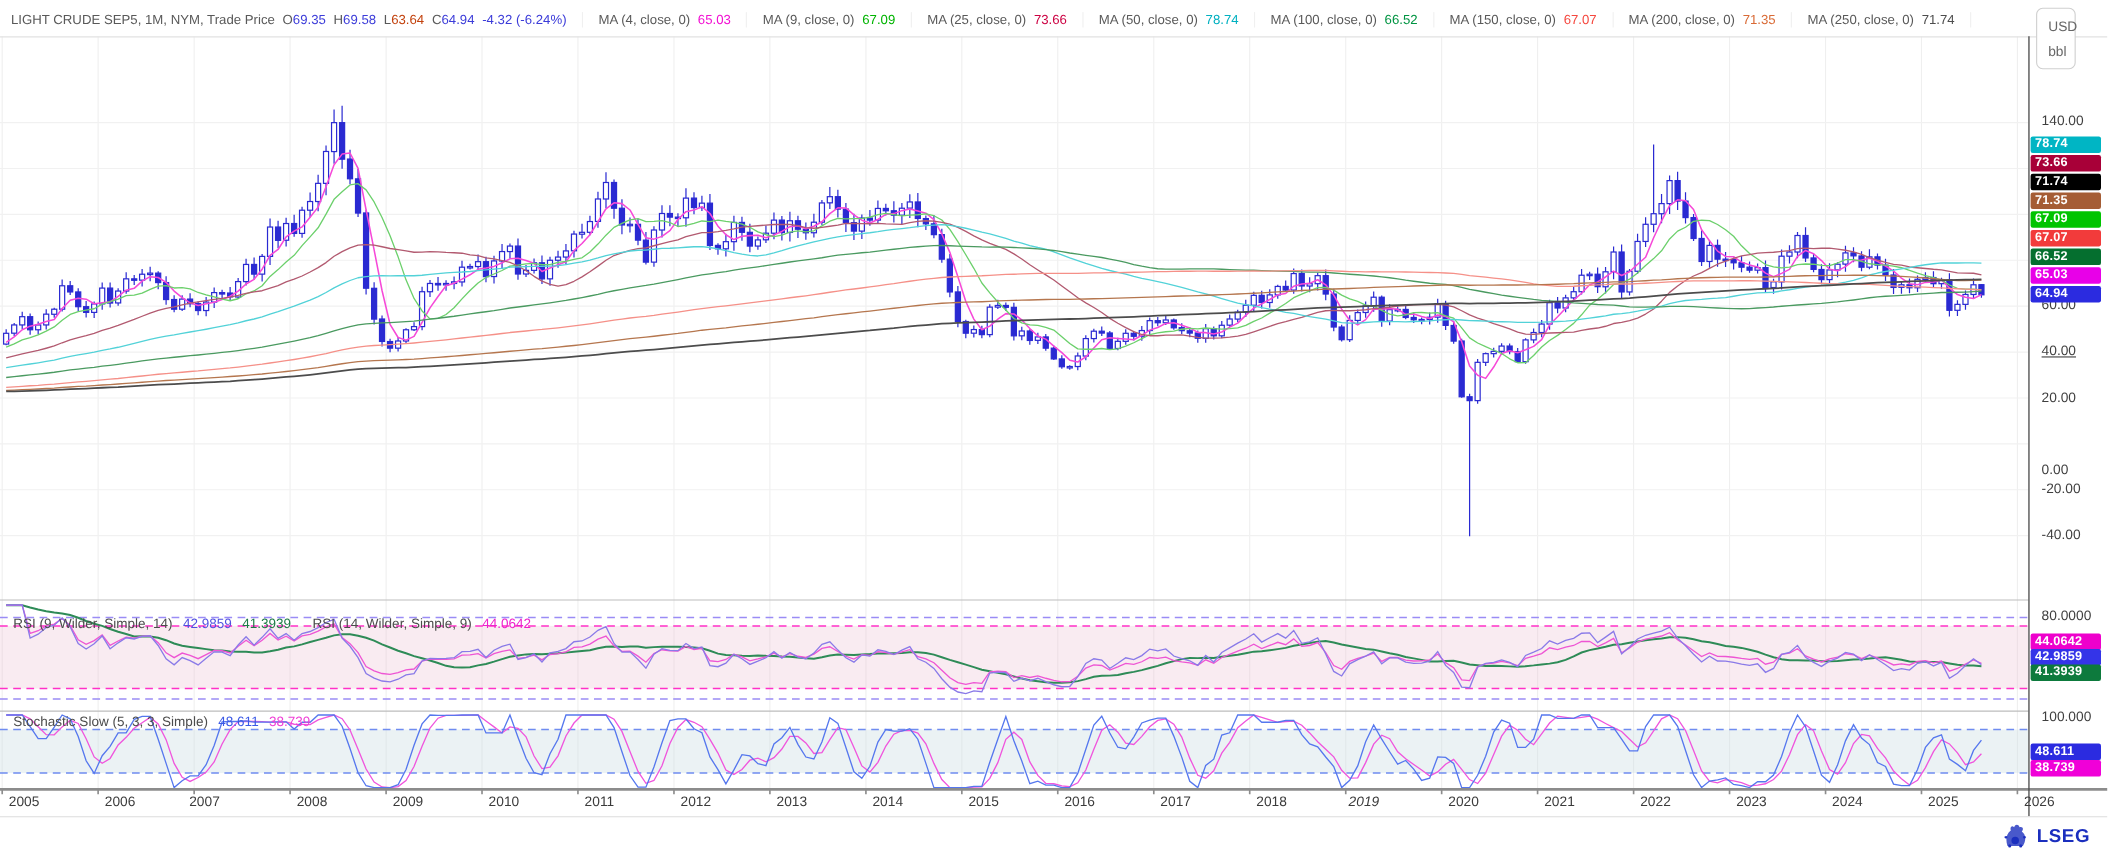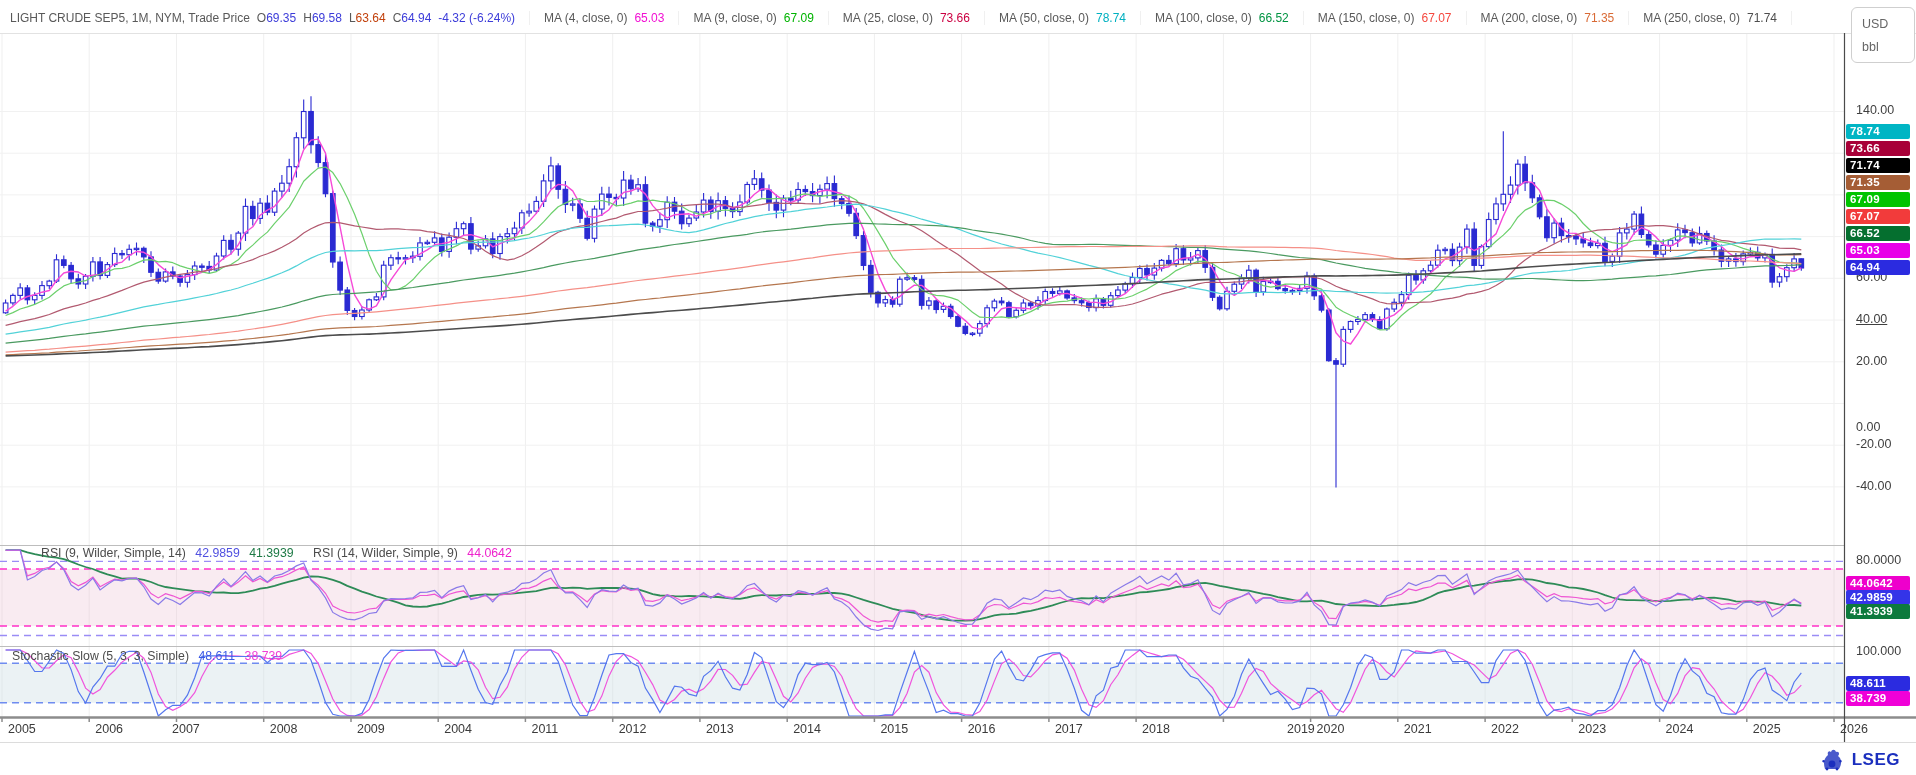--- a/index.html
+++ b/index.html
@@ -7,21 +7,21 @@
        font-family:"Liberation Sans",sans-serif;color:#595959;}
   .legend-row{position:absolute;left:10px;top:7px;height:22px;display:flex;align-items:center;
        gap:0;font-size:12px;white-space:nowrap;z-index:5;color:#595959;}
   .lg{display:flex;gap:7px;align-items:center;padding:0 14px;border-right:1px solid #f0f0f0;}
   .lg:first-child{padding-left:0;}
   .lg .val{font-weight:400;}
   .svg-host{position:absolute;left:0;top:0;width:1916px;height:775px;z-index:1;}
   .axis-tick{position:absolute;left:1856px;font-size:12.5px;color:#3f3f3f;z-index:2;}
   .badge{position:absolute;left:1846px;width:56px;height:15px;line-height:15px;border-radius:2px;
        color:#fff;font-size:11.5px;font-weight:700;padding:0 4px;z-index:3;letter-spacing:.2px;}
-  .unitbox{position:absolute;left:1851px;top:7px;width:64px;height:56px;border:1px solid #cfcfcf;
+  .unitbox{position:absolute;left:1851px;top:7px;width:36px;height:56px;border:1px solid #cfcfcf;
        border-radius:6px;z-index:4;display:flex;flex-direction:column;justify-content:space-around;
        padding:4px 0 4px 10px;box-sizing:border-box;font-size:12.5px;color:#666;background:#fff;}
   .panel-legend{position:absolute;font-size:12.3px;z-index:4;white-space:nowrap;color:#4c4c4c;}
   .panel-legend span{margin-right:6px;}
   .xaxis-row{position:absolute;left:0;top:720px;width:1844px;height:20px;z-index:2;}
   .year{position:absolute;top:2px;font-size:12.5px;color:#3b3b3b;}
   .footer-brand{position:absolute;right:16px;bottom:4px;display:flex;align-items:center;gap:7px;z-index:5;}
   .footer-brand .brand-text{font-size:17px;font-weight:700;color:#1b2fbe;letter-spacing:.5px;}
 </style>
 </head>
@@ -436,50 +436,50 @@
       <span class="badge" style="top: 259.5px; background: rgb(43, 43, 224);">64.94</span>
       <span class="axis-tick" style="top: 553px;">80.0000</span>
       <span class="badge" style="top: 576px; background: rgb(238, 0, 204);">44.0642</span>
       <span class="badge" style="top: 590px; background: rgb(52, 52, 232);">42.9859</span>
       <span class="badge" style="top: 604px; background: rgb(13, 122, 61);">41.3939</span>
       <span class="axis-tick" style="top: 644px;">100.000</span>
       <span class="badge" style="top: 676px; background: rgb(43, 43, 224);">48.611</span>
       <span class="badge" style="top: 691px; background: rgb(240, 0, 216);">38.739</span>
     </div>
 
-  <div class="panel-legend" style="left:12px;top:546px;margin-left:29px;">
+  <div class="panel-legend" style="left:12px;top:560px;">
     <span>RSI (9, Wilder, Simple, 14)</span>
     <span id="rsi1-v1" style="color: rgb(80, 80, 224);">42.9859</span>
     <span id="rsi1-v2" style="color: rgb(30, 122, 70);">41.3939</span>
     <span style="margin-left:10px;">RSI (14, Wilder, Simple, 9)</span>
     <span id="rsi2-v1" style="color: rgb(238, 34, 204);">44.0642</span>
   </div>
 
   <div class="panel-legend" style="left:12px;top:649px;">
     <span>Stochastic Slow (5, 3, 3, Simple)</span>
     <span id="stoch-v1" style="color: rgb(59, 89, 230);">48.611</span>
     <span id="stoch-v2" style="color: rgb(240, 63, 214);">38.739</span>
   </div>
 
   <div class="xaxis-row" id="xaxis-row">
       <span class="year" style="left: 8px;">2005</span>
       <span class="year" style="left: 95.24px;">2006</span>
       <span class="year" style="left: 172px;">2007</span>
       <span class="year" style="left: 269.72px;">2008</span>
       <span class="year" style="left: 356.96px;">2009</span>
-      <span class="year" style="left: 444.2px;">2004</span>
+      <span class="year" style="left: 444.2px;">2010</span>
       <span class="year" style="left: 531.44px;">2011</span>
       <span class="year" style="left: 618.68px;">2012</span>
       <span class="year" style="left: 705.92px;">2013</span>
       <span class="year" style="left: 793.16px;">2014</span>
       <span class="year" style="left: 880.4px;">2015</span>
       <span class="year" style="left: 967.64px;">2016</span>
       <span class="year" style="left: 1054.88px;">2017</span>
       <span class="year" style="left: 1142.12px;">2018</span>
-      <span class="year" style="left: 1287px;">2019</span>
+      <span class="year" style="left: 1226px; font-style: italic;">2019</span>
       <span class="year" style="left: 1316.6px;">2020</span>
       <span class="year" style="left: 1403.84px;">2021</span>
       <span class="year" style="left: 1491.08px;">2022</span>
       <span class="year" style="left: 1578.32px;">2023</span>
       <span class="year" style="left: 1665.56px;">2024</span>
       <span class="year" style="left: 1752.8px;">2025</span>
       <span class="year" style="left: 1840.04px;">2026</span>
     </div>
 
   <div class="footer-brand">

